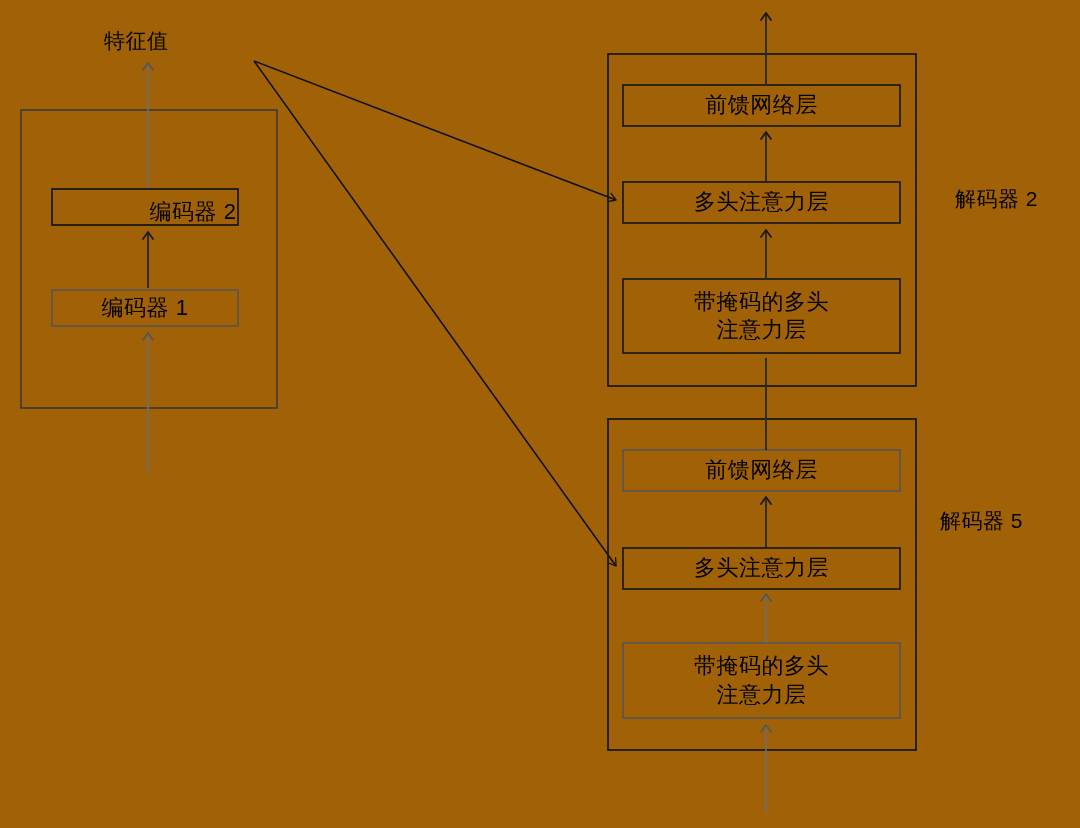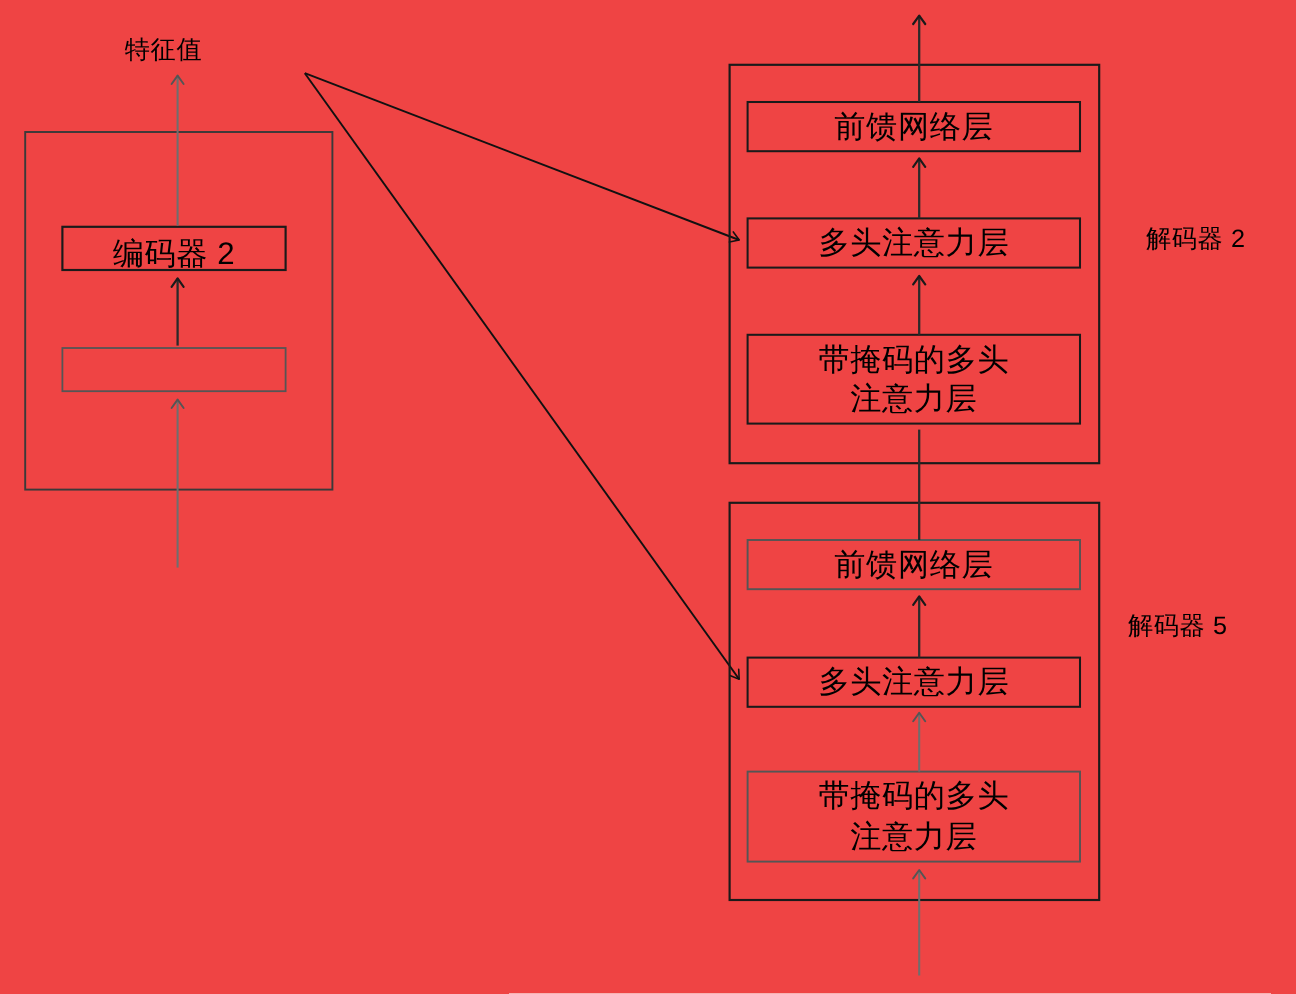--- a/index.html
+++ b/index.html
@@ -8,38 +8,38 @@
     padding: 0;
     background: #ffffff;
   }
   body {
     font-family: "Liberation Sans", "DejaVu Sans", sans-serif;
   }
   #canvas {
     position: relative;
     width: 1080px;
     height: 828px;
-    background: #ef4444;
+    background: #a16207;
     overflow: hidden;
   }
   #diagram-svg {
     position: absolute;
     left: 0;
     top: 0;
     width: 1080px;
     height: 828px;
   }
   .node-label {
     position: absolute;
     display: flex;
     align-items: center;
     justify-content: center;
     text-align: center;
     color: #000000;
-    font-size: 26px;
+    font-size: 22px;
     line-height: 1.28;
     letter-spacing: 0.5px;
     white-space: pre-line;
     pointer-events: none;
   }
   .free-label {
     position: absolute;
     color: #000000;
     font-size: 21px;
     letter-spacing: 0.5px;
@@ -97,22 +97,23 @@
     <line x1="766" y1="643" x2="766" y2="594" stroke="#6e6e6e" stroke-width="1.7" marker-end="url(#arrow-open-gray)"></line>
     <line x1="766" y1="548" x2="766" y2="497" stroke="#2a2a2a" stroke-width="1.9" marker-end="url(#arrow-open-dark)"></line>
 
     <line x1="766" y1="450" x2="766" y2="358" stroke="#2a2a2a" stroke-width="1.9"></line>
 
     <line x1="766" y1="813" x2="766" y2="725" stroke="#6e6e6e" stroke-width="1.7" marker-end="url(#arrow-open-gray)"></line>
   </svg>
 
   <div class="free-label" style="left:104px; top:27px;">特征值</div>
 
-  <div class="node-label" style="left:52px; top:189px; width:186px; height:46px;">编码器 2</div>
+  <div class="node-label" style="left:52px; top:189px; width:186px; height:46px;padding-left:48px;">编码器 2</div>
 
+  <div class="node-label" style="left:52px; top:290px; width:186px; height:36px;">编码器 1</div>
 
   <div class="node-label" style="left:623px; top:85px; width:277px; height:41px;">前馈网络层</div>
 
   <div class="node-label" style="left:623px; top:182px; width:277px; height:41px;">多头注意力层</div>
 
   <div class="node-label" style="left:623px; top:279px; width:277px; height:74px;">带掩码的多头
 注意力层</div>
 
   <div class="free-label" style="left:940px; top:185px;margin-left:15px;">解码器 2</div>
 

